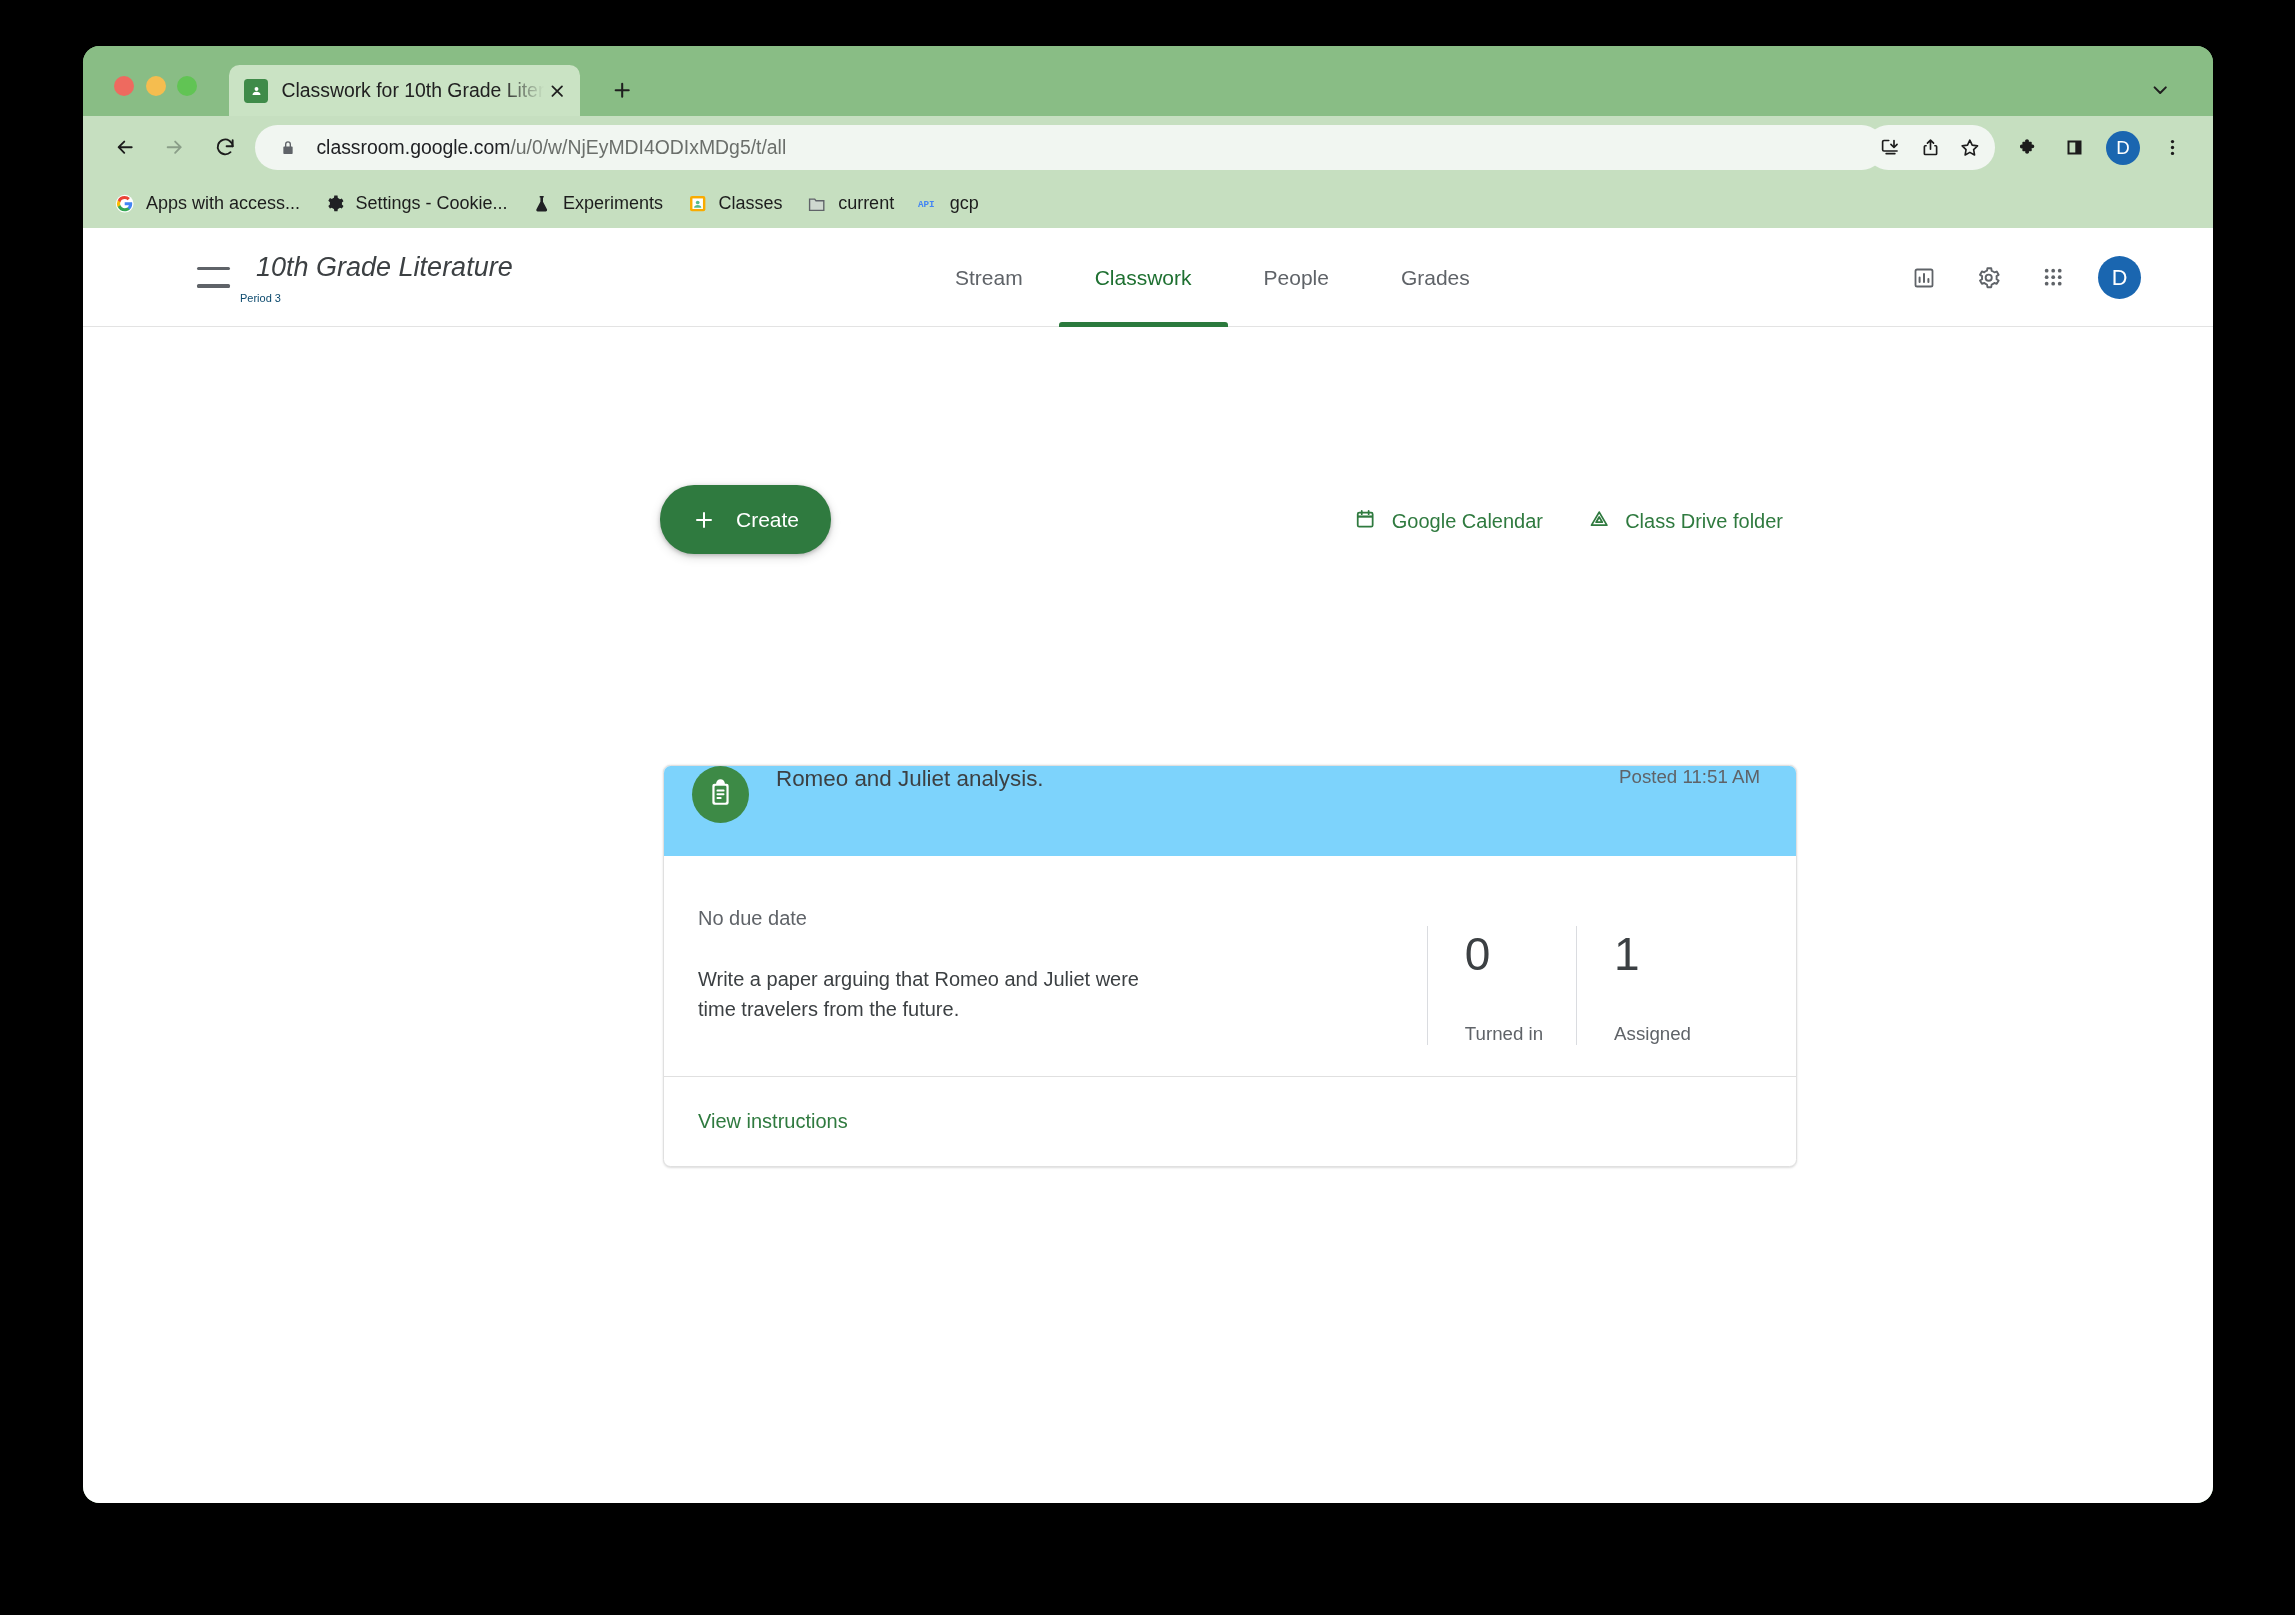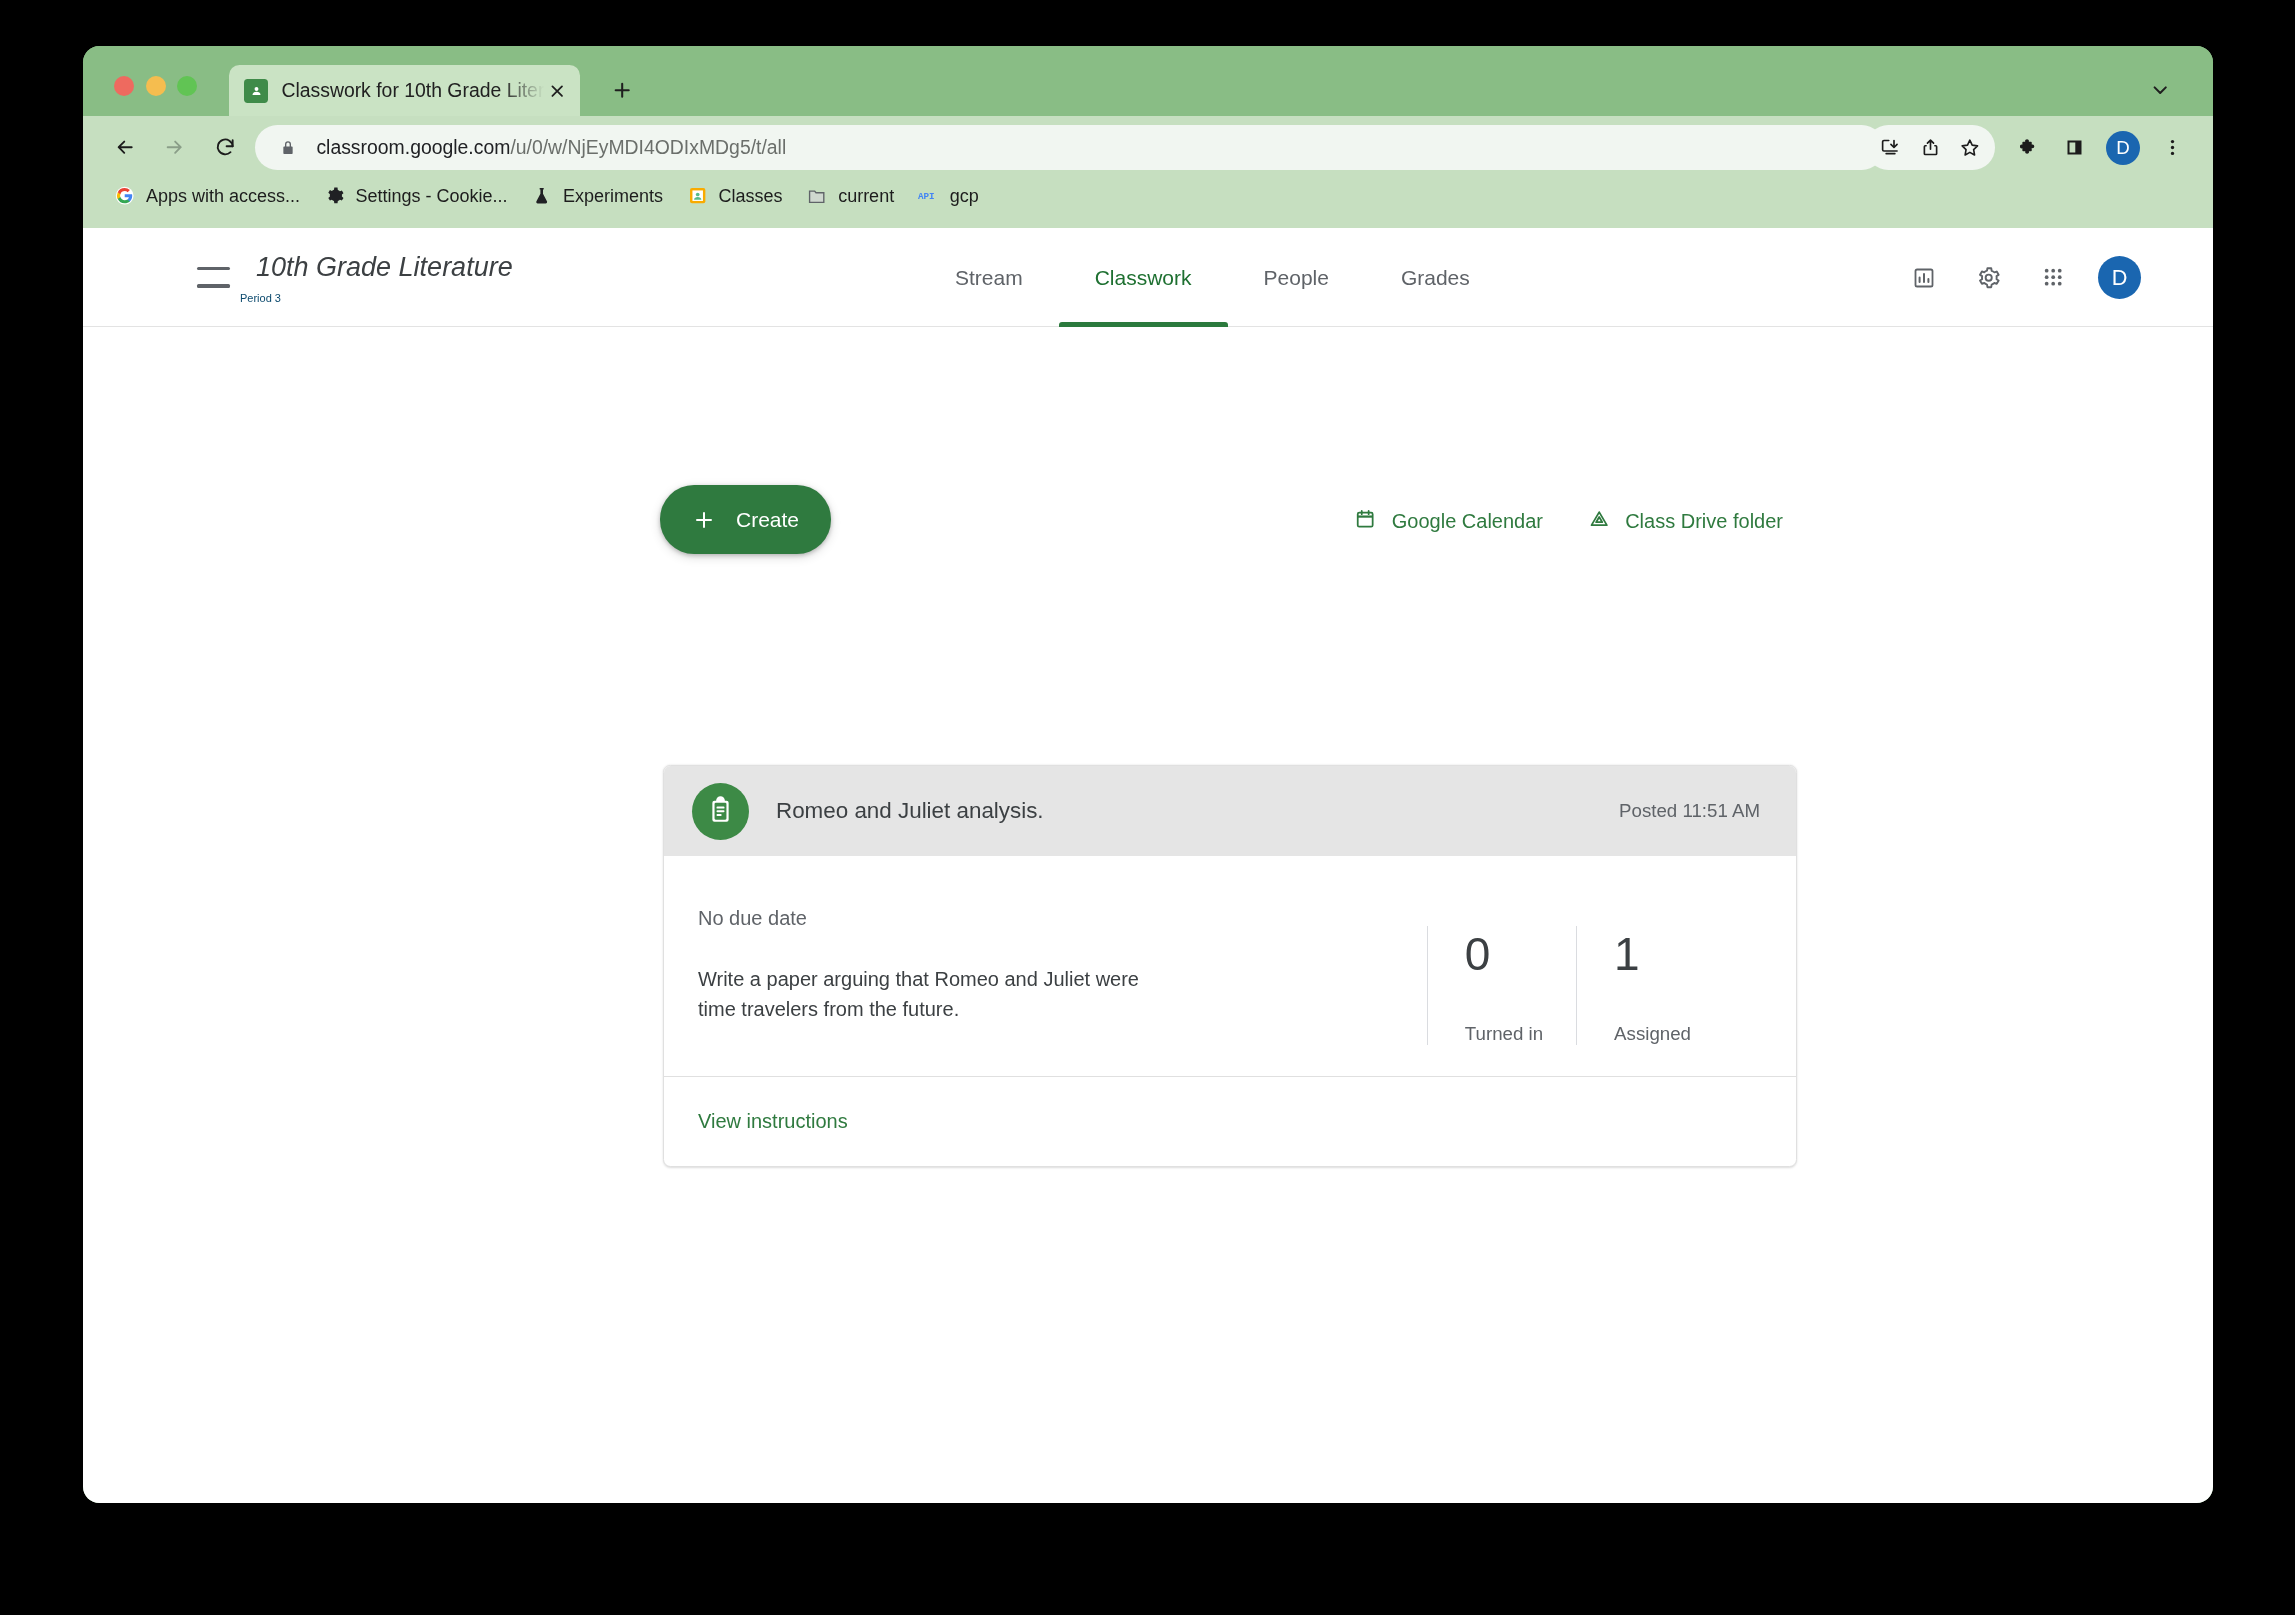--- a/index.html
+++ b/index.html
@@ -164,21 +164,21 @@
   #bookmarks {
     height: 49px;
     background: #c6dfc0;
     display: flex;
     align-items: center;
     padding-left: 19.4px;
     gap: 0;
   }
   .bm {
     display: flex;
-    align-items: flex-start;
+    align-items: center;
     height: 36px;
     padding: 0 12px;
     border-radius: 6px;
     gap: 10.5px;
   }
   .bm-label {
     font-size: 18px;
     color: #1d1d1d;
     white-space: nowrap;
   }
@@ -305,23 +305,23 @@
     left: 580px; top: 438px;
     width: 1134px;
     background: #fff;
     border: 0.7px solid #e0e0e0;
     border-radius: 7.5px;
     overflow: hidden;
     box-shadow: 0 0.7px 2.2px rgba(0,0,0,.14);
   }
   #card-header {
     height: 90px;
-    background: #e5e5e5;
-    display: flex;
-    align-items: center;
+    background: #7dd3fc;
+    display: flex;
+    align-items: flex-start;
     padding: 0 36px 0 28px;
   }
   #assignment-icon {
     width: 57px; height: 57px;
     border-radius: 50%;
     background: #3d8a46;
     display: flex; align-items: center; justify-content: center;
     flex: none;
   }
   #assignment-title {

